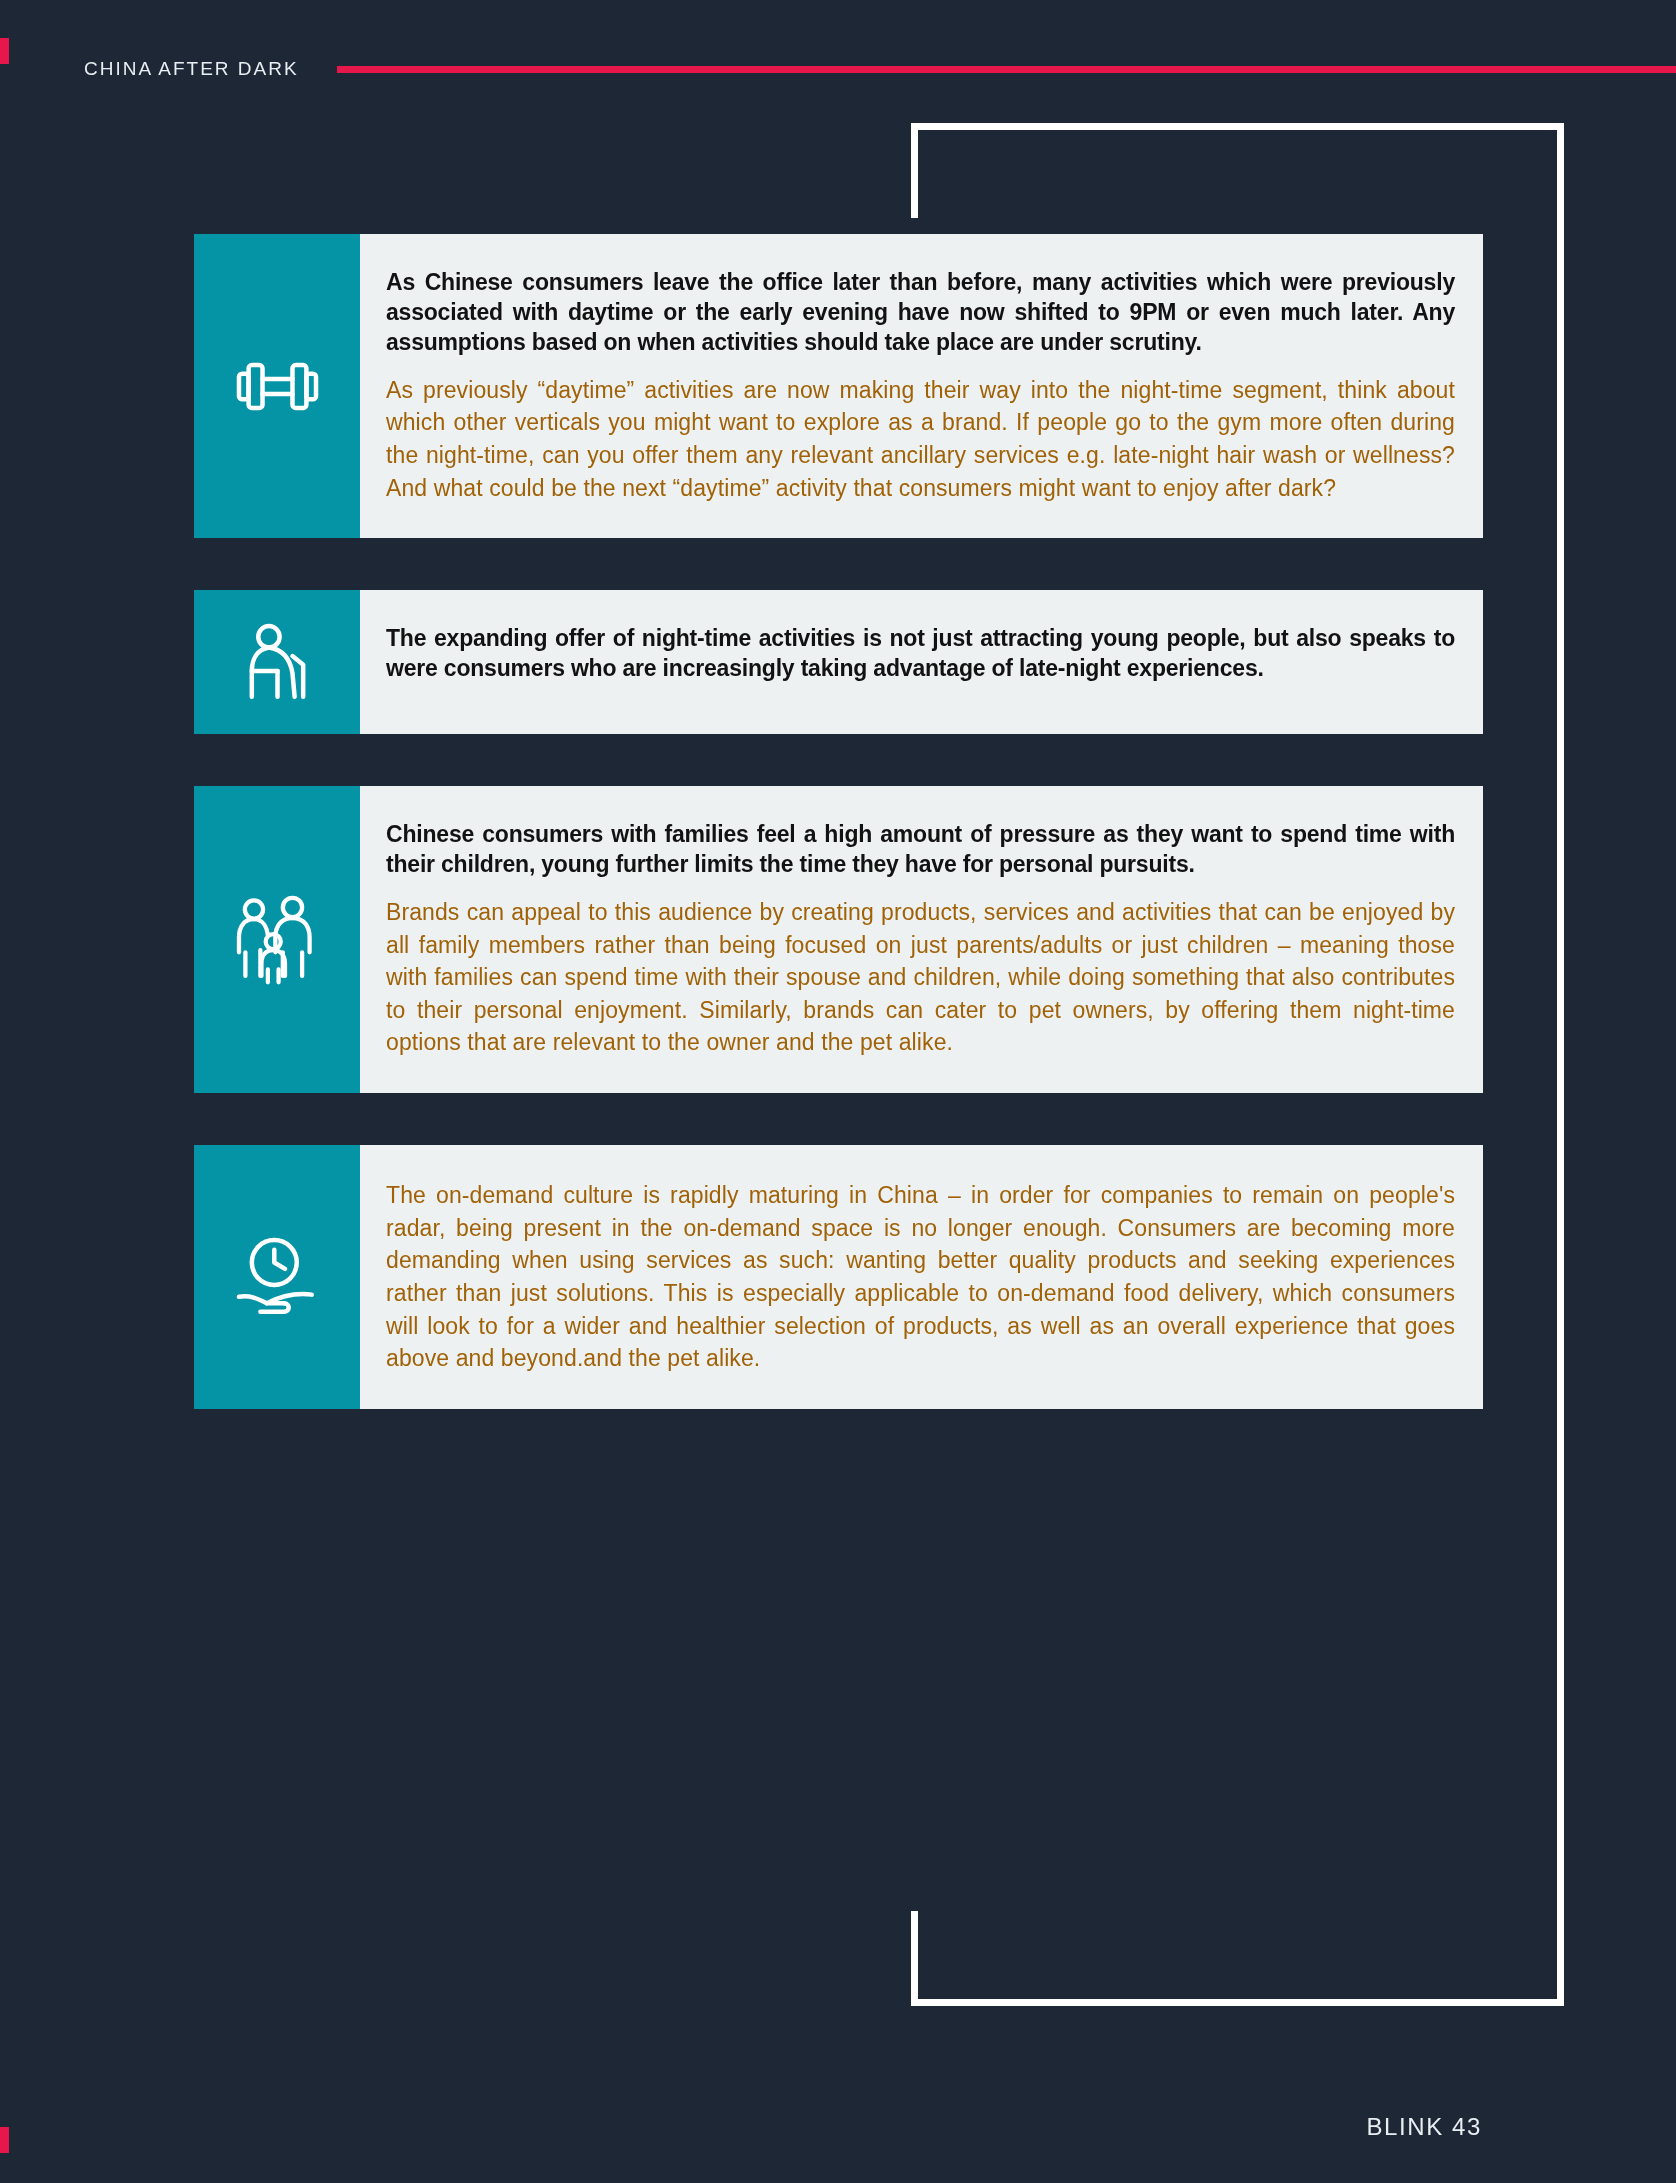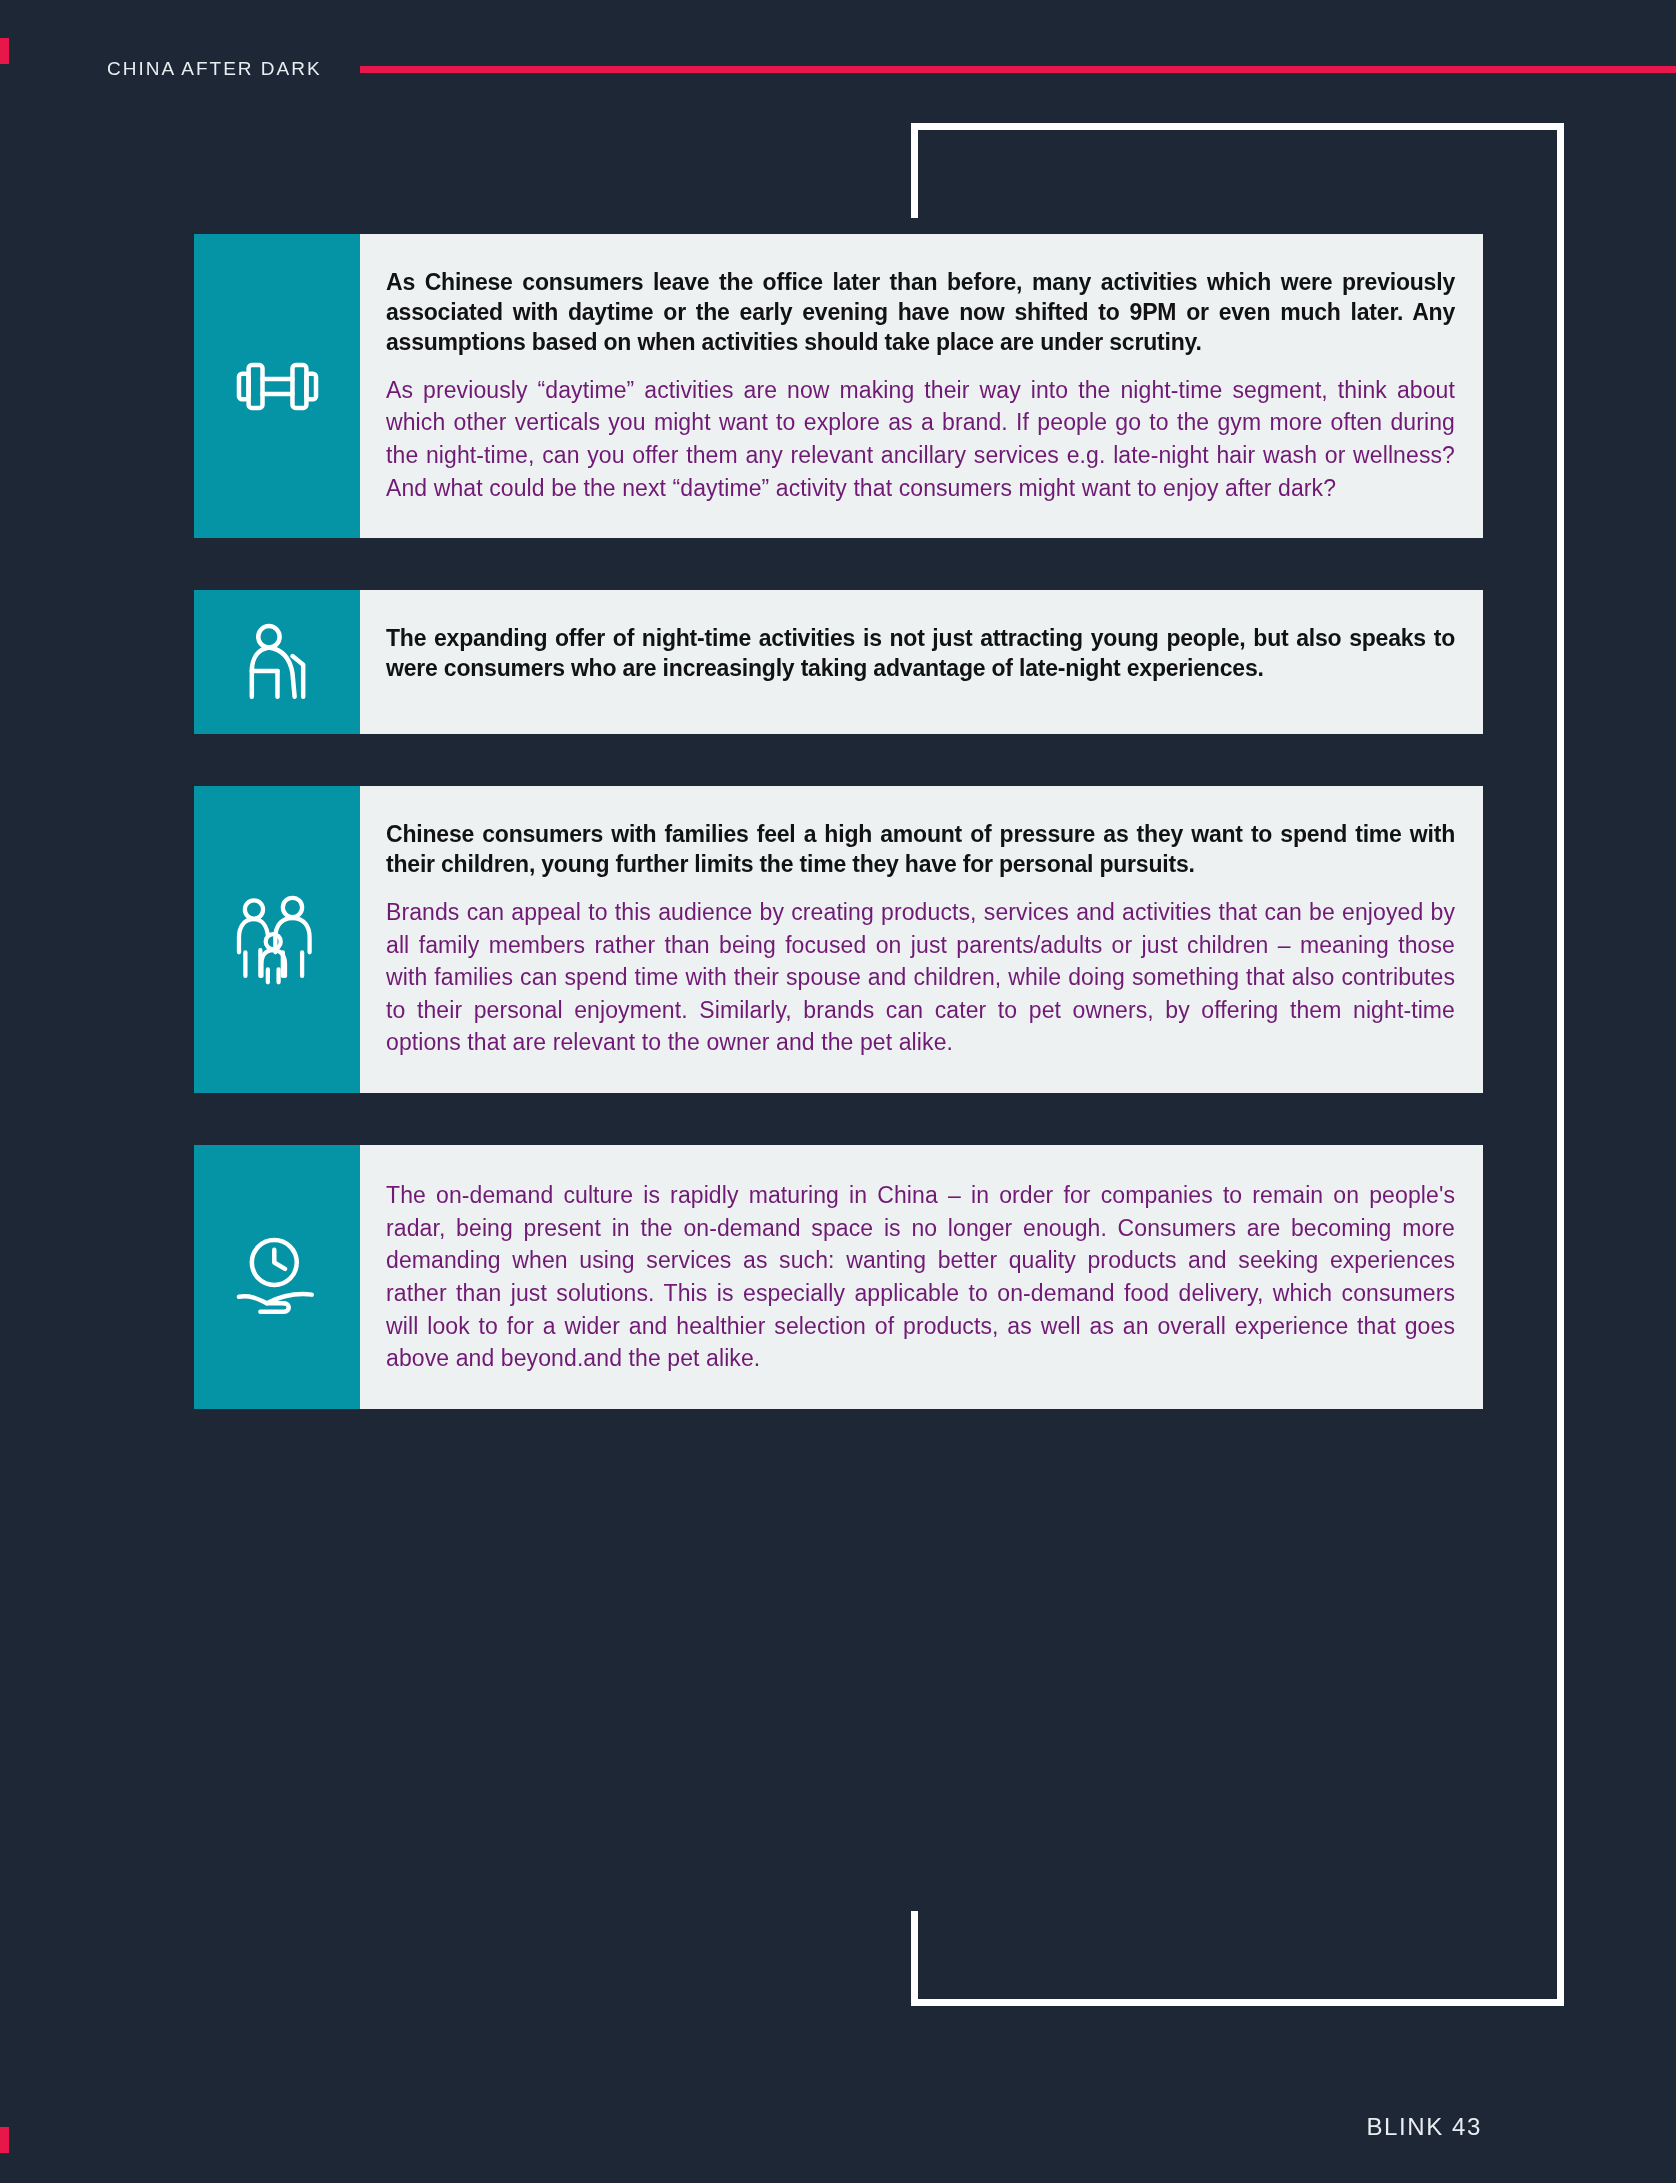--- a/index.html
+++ b/index.html
@@ -30,21 +30,21 @@
   .header {
     position: absolute;
     top: 55px;
     left: 0;
     right: 0;
     height: 28px;
     display: flex;
     align-items: center;
   }
   .header-title {
-    margin-left: 107px;
+    margin-left: 84px;
     color: #e8eef2;
     font-size: 19px;
     letter-spacing: 2px;
     font-weight: 300;
     font-family: "Liberation Sans", sans-serif;
     white-space: nowrap;
   }
   .header-rule {
     margin-left: 38px;
     flex: 1;
@@ -134,21 +134,21 @@
     color: #121212;
     font-size: 23px;
     line-height: 1.30;
     font-weight: bold;
     text-align: justify;
     font-family: "Liberation Sans", sans-serif;
     letter-spacing: -0.2px;
   }
   .card-text {
     margin: 0;
-    color: #701a75;
+    color: #a16207;
     font-size: 23px;
     line-height: 1.42;
     text-align: justify;
     font-weight: 300;
     font-family: "Liberation Sans", sans-serif;
     letter-spacing: 0.1px;
   }
 
   
   .footer {

